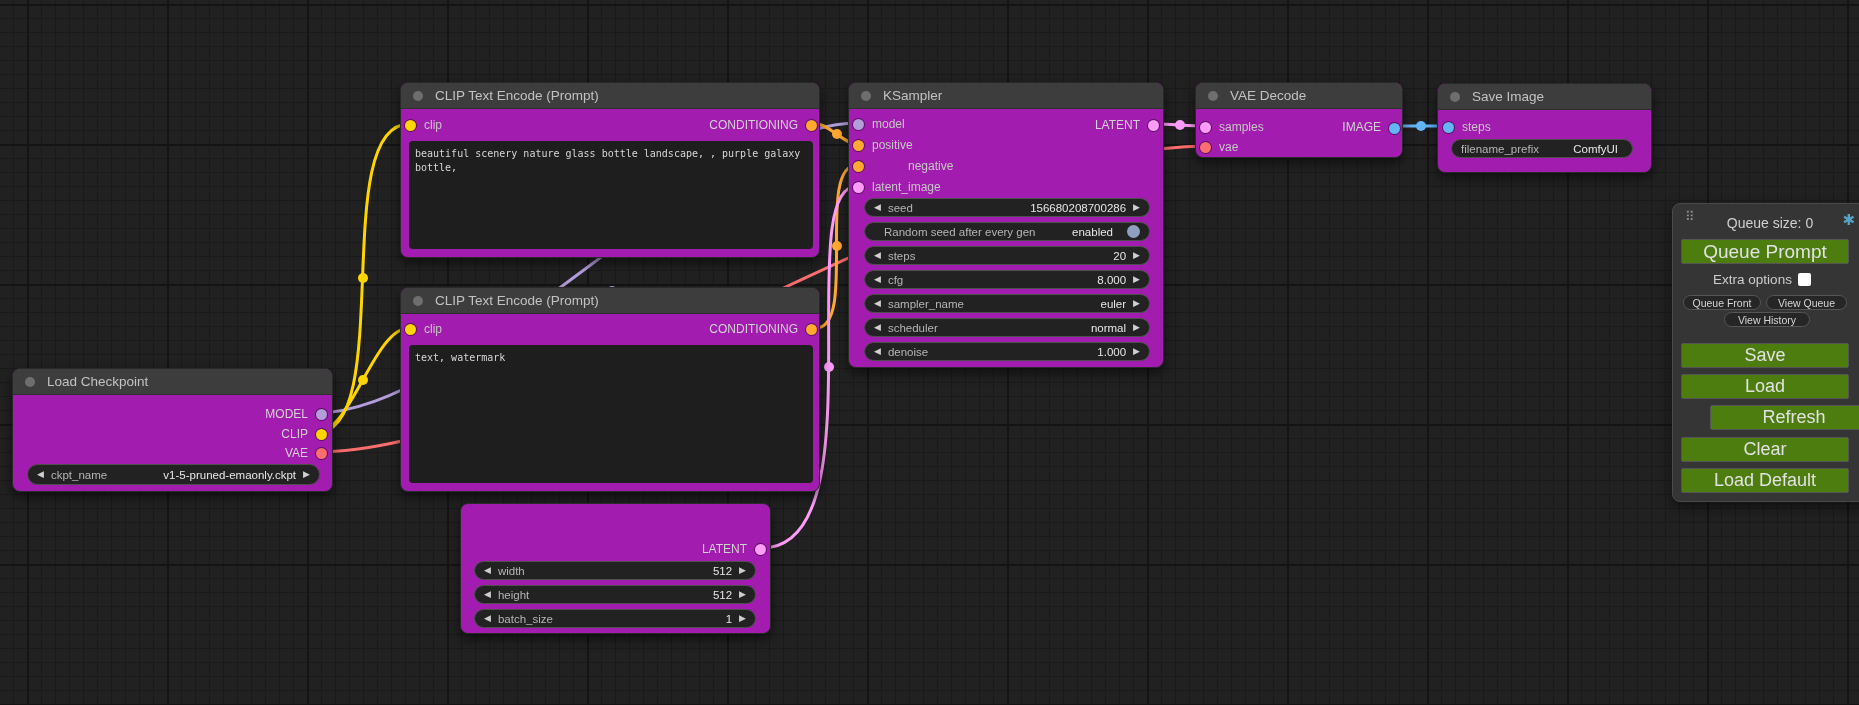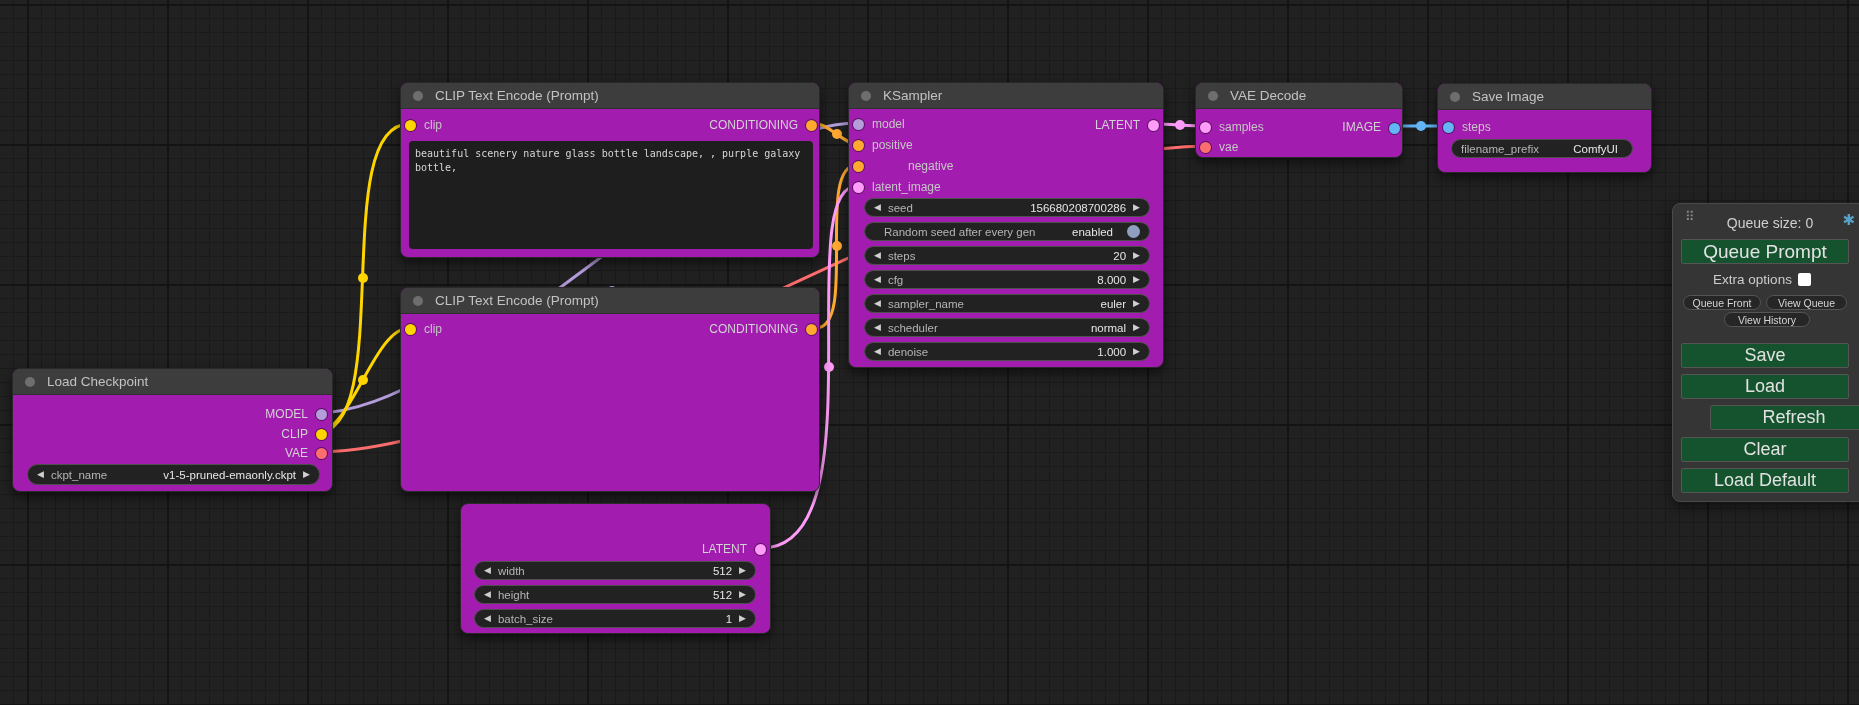--- a/index.html
+++ b/index.html
@@ -37,21 +37,21 @@
         border-radius:11px;display:flex;align-items:center;box-sizing:border-box;
         font-size:11.5px;color:#b5b5b5;padding:8px 9px;gap:7px;white-space:nowrap;}
   .widget .wval{margin-left:auto;color:#e6e6e6;}
   .widget .warrow{color:#cfcfcf;font-size:9px;line-height:19px;}
   .widget.no-arrow{padding-left:19px;}
   .toggle-dot{width:13px;height:13px;border-radius:50%;background:#8fa0bf;margin-left:7px;flex:0 0 auto;}
 
   #menu{position:absolute;left:1672px;top:203px;width:196px;height:299px;z-index:3;
         background:#353535;border:1px solid #4a4a4a;border-radius:8px 0 0 8px;
         box-shadow:0 5px 14px rgba(0,0,0,.5);box-sizing:border-box;}
-  .menu-btn{position:absolute;left:8px;width:168px;height:25px;background:#14532d;
+  .menu-btn{position:absolute;left:8px;width:168px;height:25px;background:#4d7c0f;
         border:1px solid #555;border-radius:2px;color:#e2e2e2;font-size:18px;
         display:flex;align-items:center;justify-content:center;box-sizing:border-box;cursor:pointer;}
   .menu-btn-sm{position:absolute;height:15px;background:#262626;border:1px solid #555;
         border-radius:8px;color:#d5d5d5;font-size:10.5px;display:flex;align-items:center;
         justify-content:center;box-sizing:border-box;cursor:pointer;}
   #queue-size{position:absolute;left:0;right:0;top:11px;text-align:center;color:#cfcfcf;font-size:14px;}
   #drag-handle{position:absolute;left:12px;top:5px;color:#8a8a8a;font-size:13px;letter-spacing:0;}
   #gear{position:absolute;right:12px;top:7px;color:#55a3c7;font-size:15px;cursor:pointer;}
   #extra-row{position:absolute;left:0;right:16px;top:68px;display:flex;align-items:center;
         justify-content:center;gap:6px;color:#cccccc;font-size:13.5px;}
@@ -103,20 +103,21 @@
     <span>CLIP Text Encode (Prompt)</span>
   </div>
   <div class="slot" style="left:4px;top:34px;">
     <span class="sdot" style="background: rgb(255, 213, 0);"></span>
     <span>clip</span>
   </div>
   <div class="slot out" style="right:2px;top:34px;">
     <span>CONDITIONING</span>
     <span class="sdot" style="background: rgb(255, 169, 49);"></span>
   </div>
+  <div class="node-text" style="left:8px;top:57px;width:404px;height:138px;">text, watermark</div>
 </div>
 
 <div class="node" style="left:848px;top:82px;width:316px;height:286px;">
   <div class="node-title">
     <span class="title-dot"></span>
     <span>KSampler</span>
   </div>
   <div class="slot" style="left:4px;top:34px;">
     <span class="sdot" style="background: rgb(179, 157, 219);"></span>
     <span>model</span>

